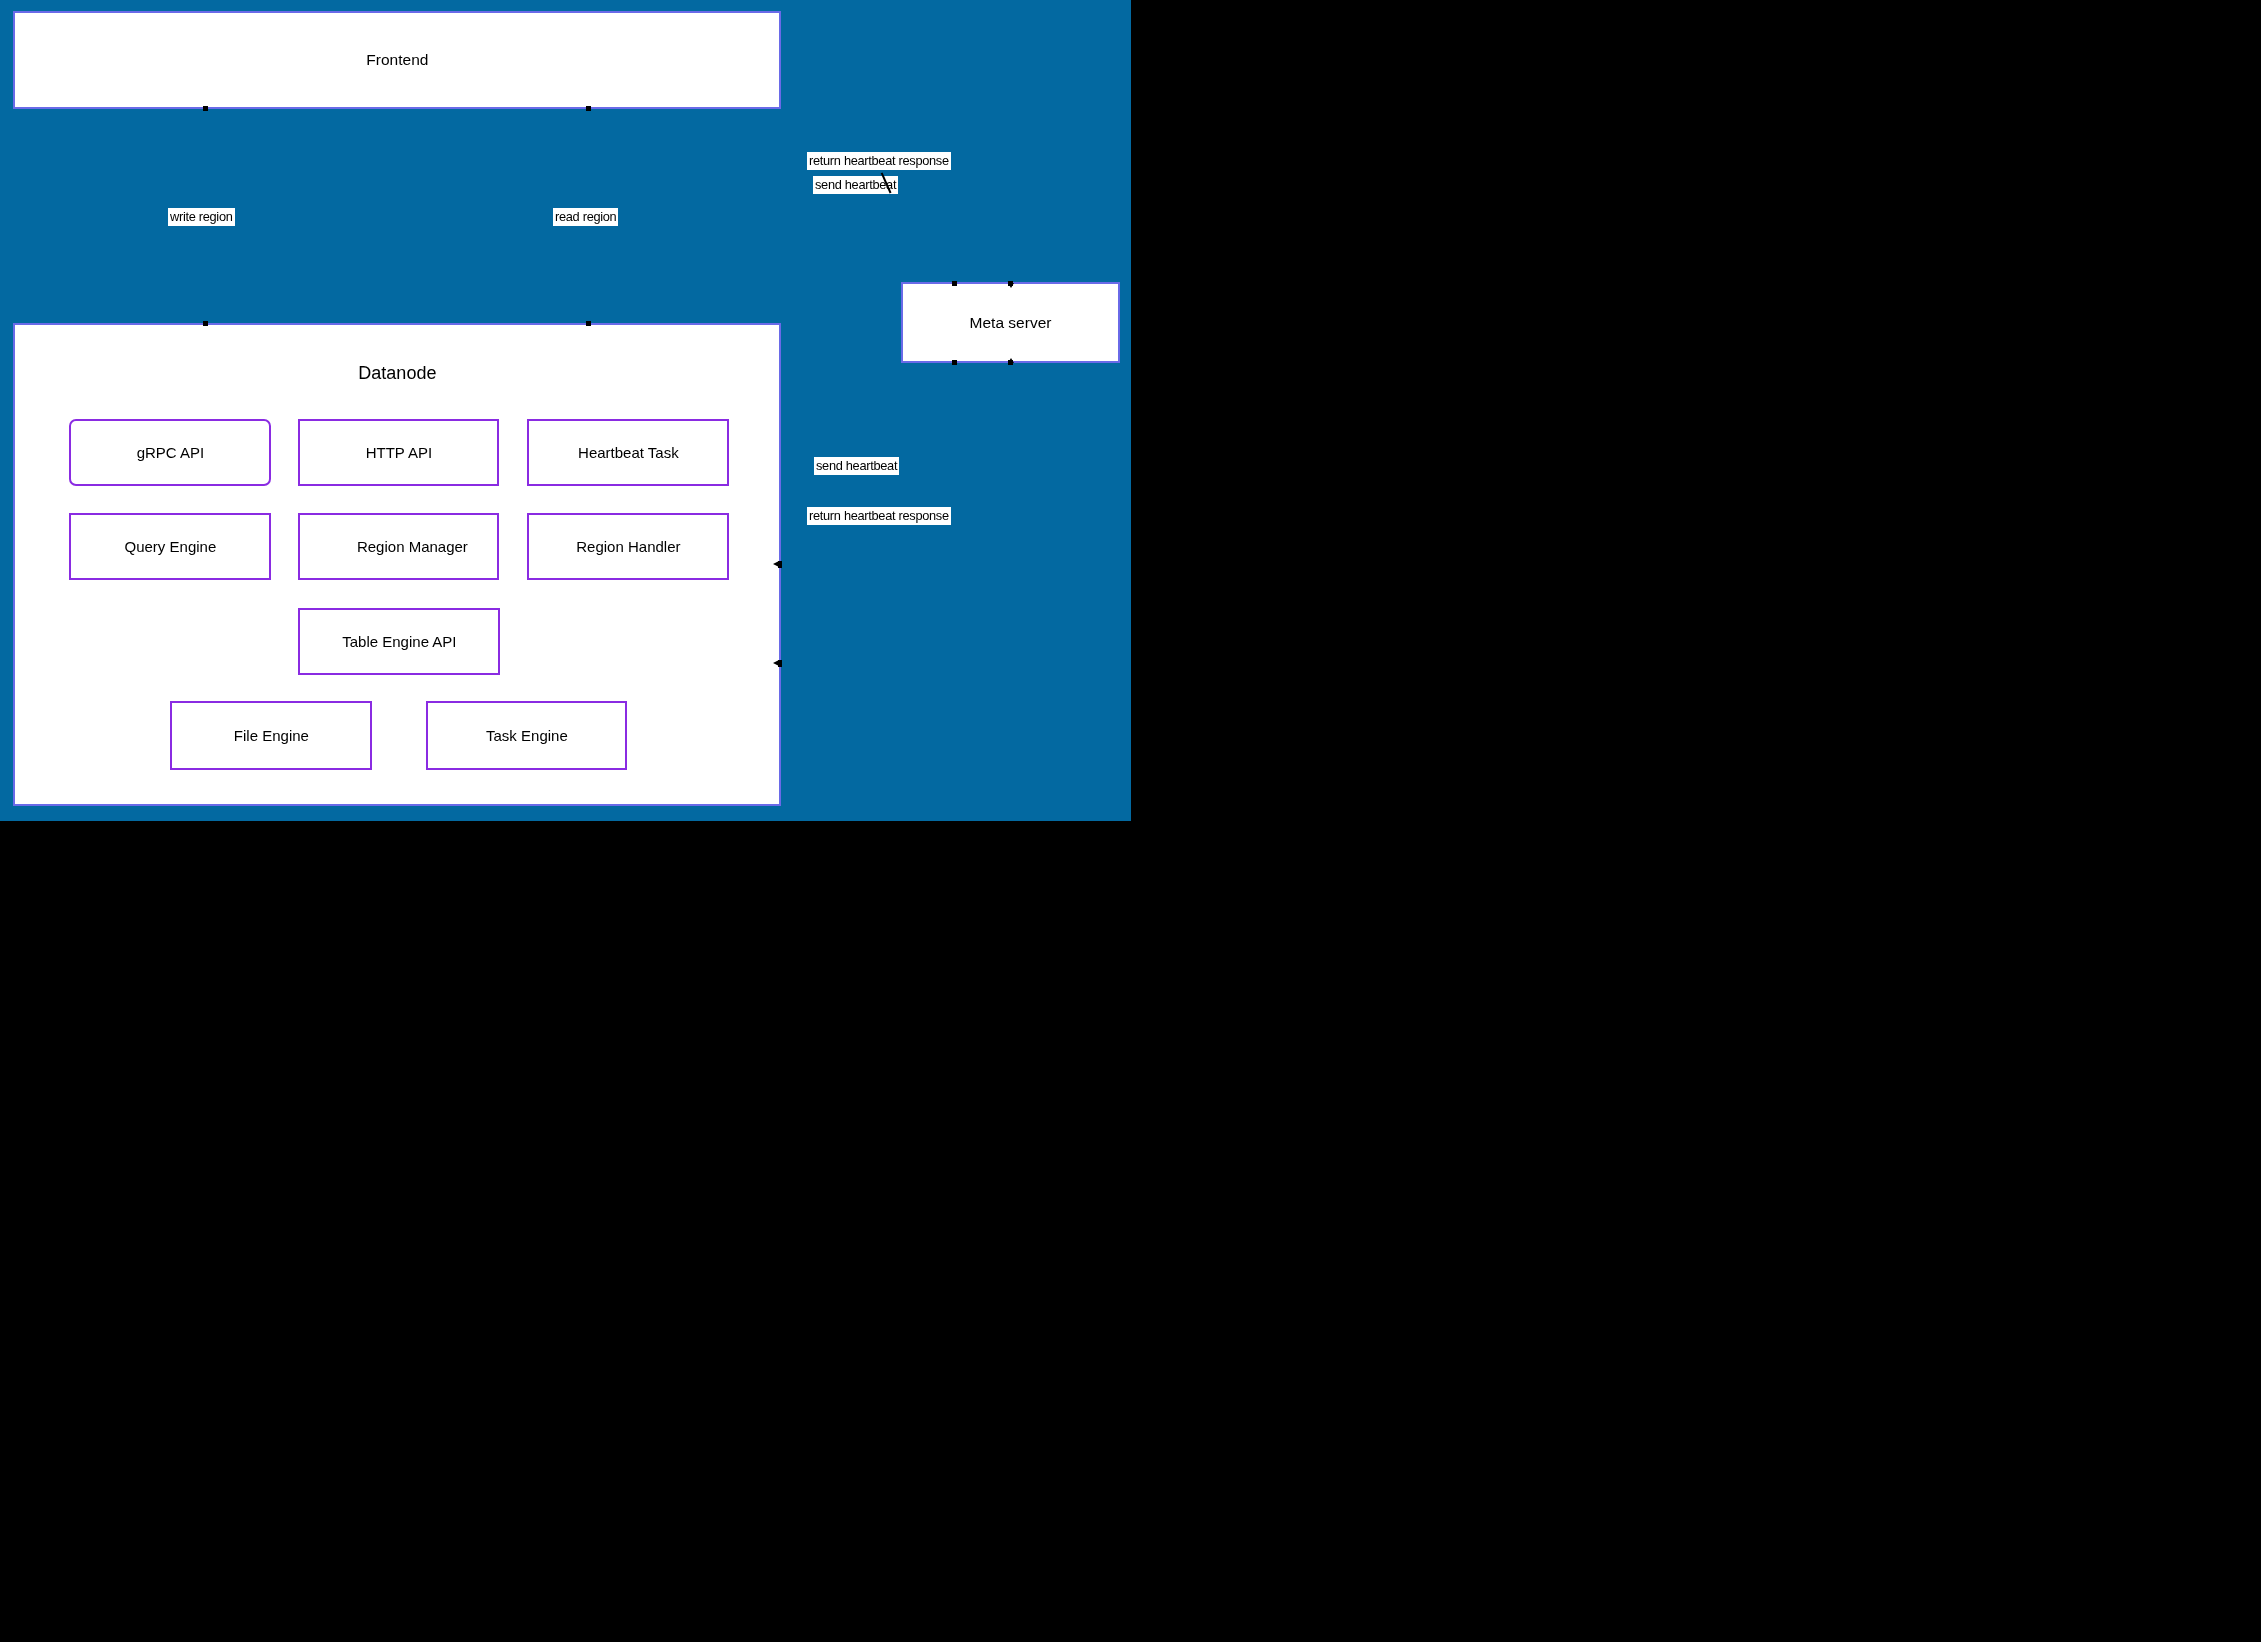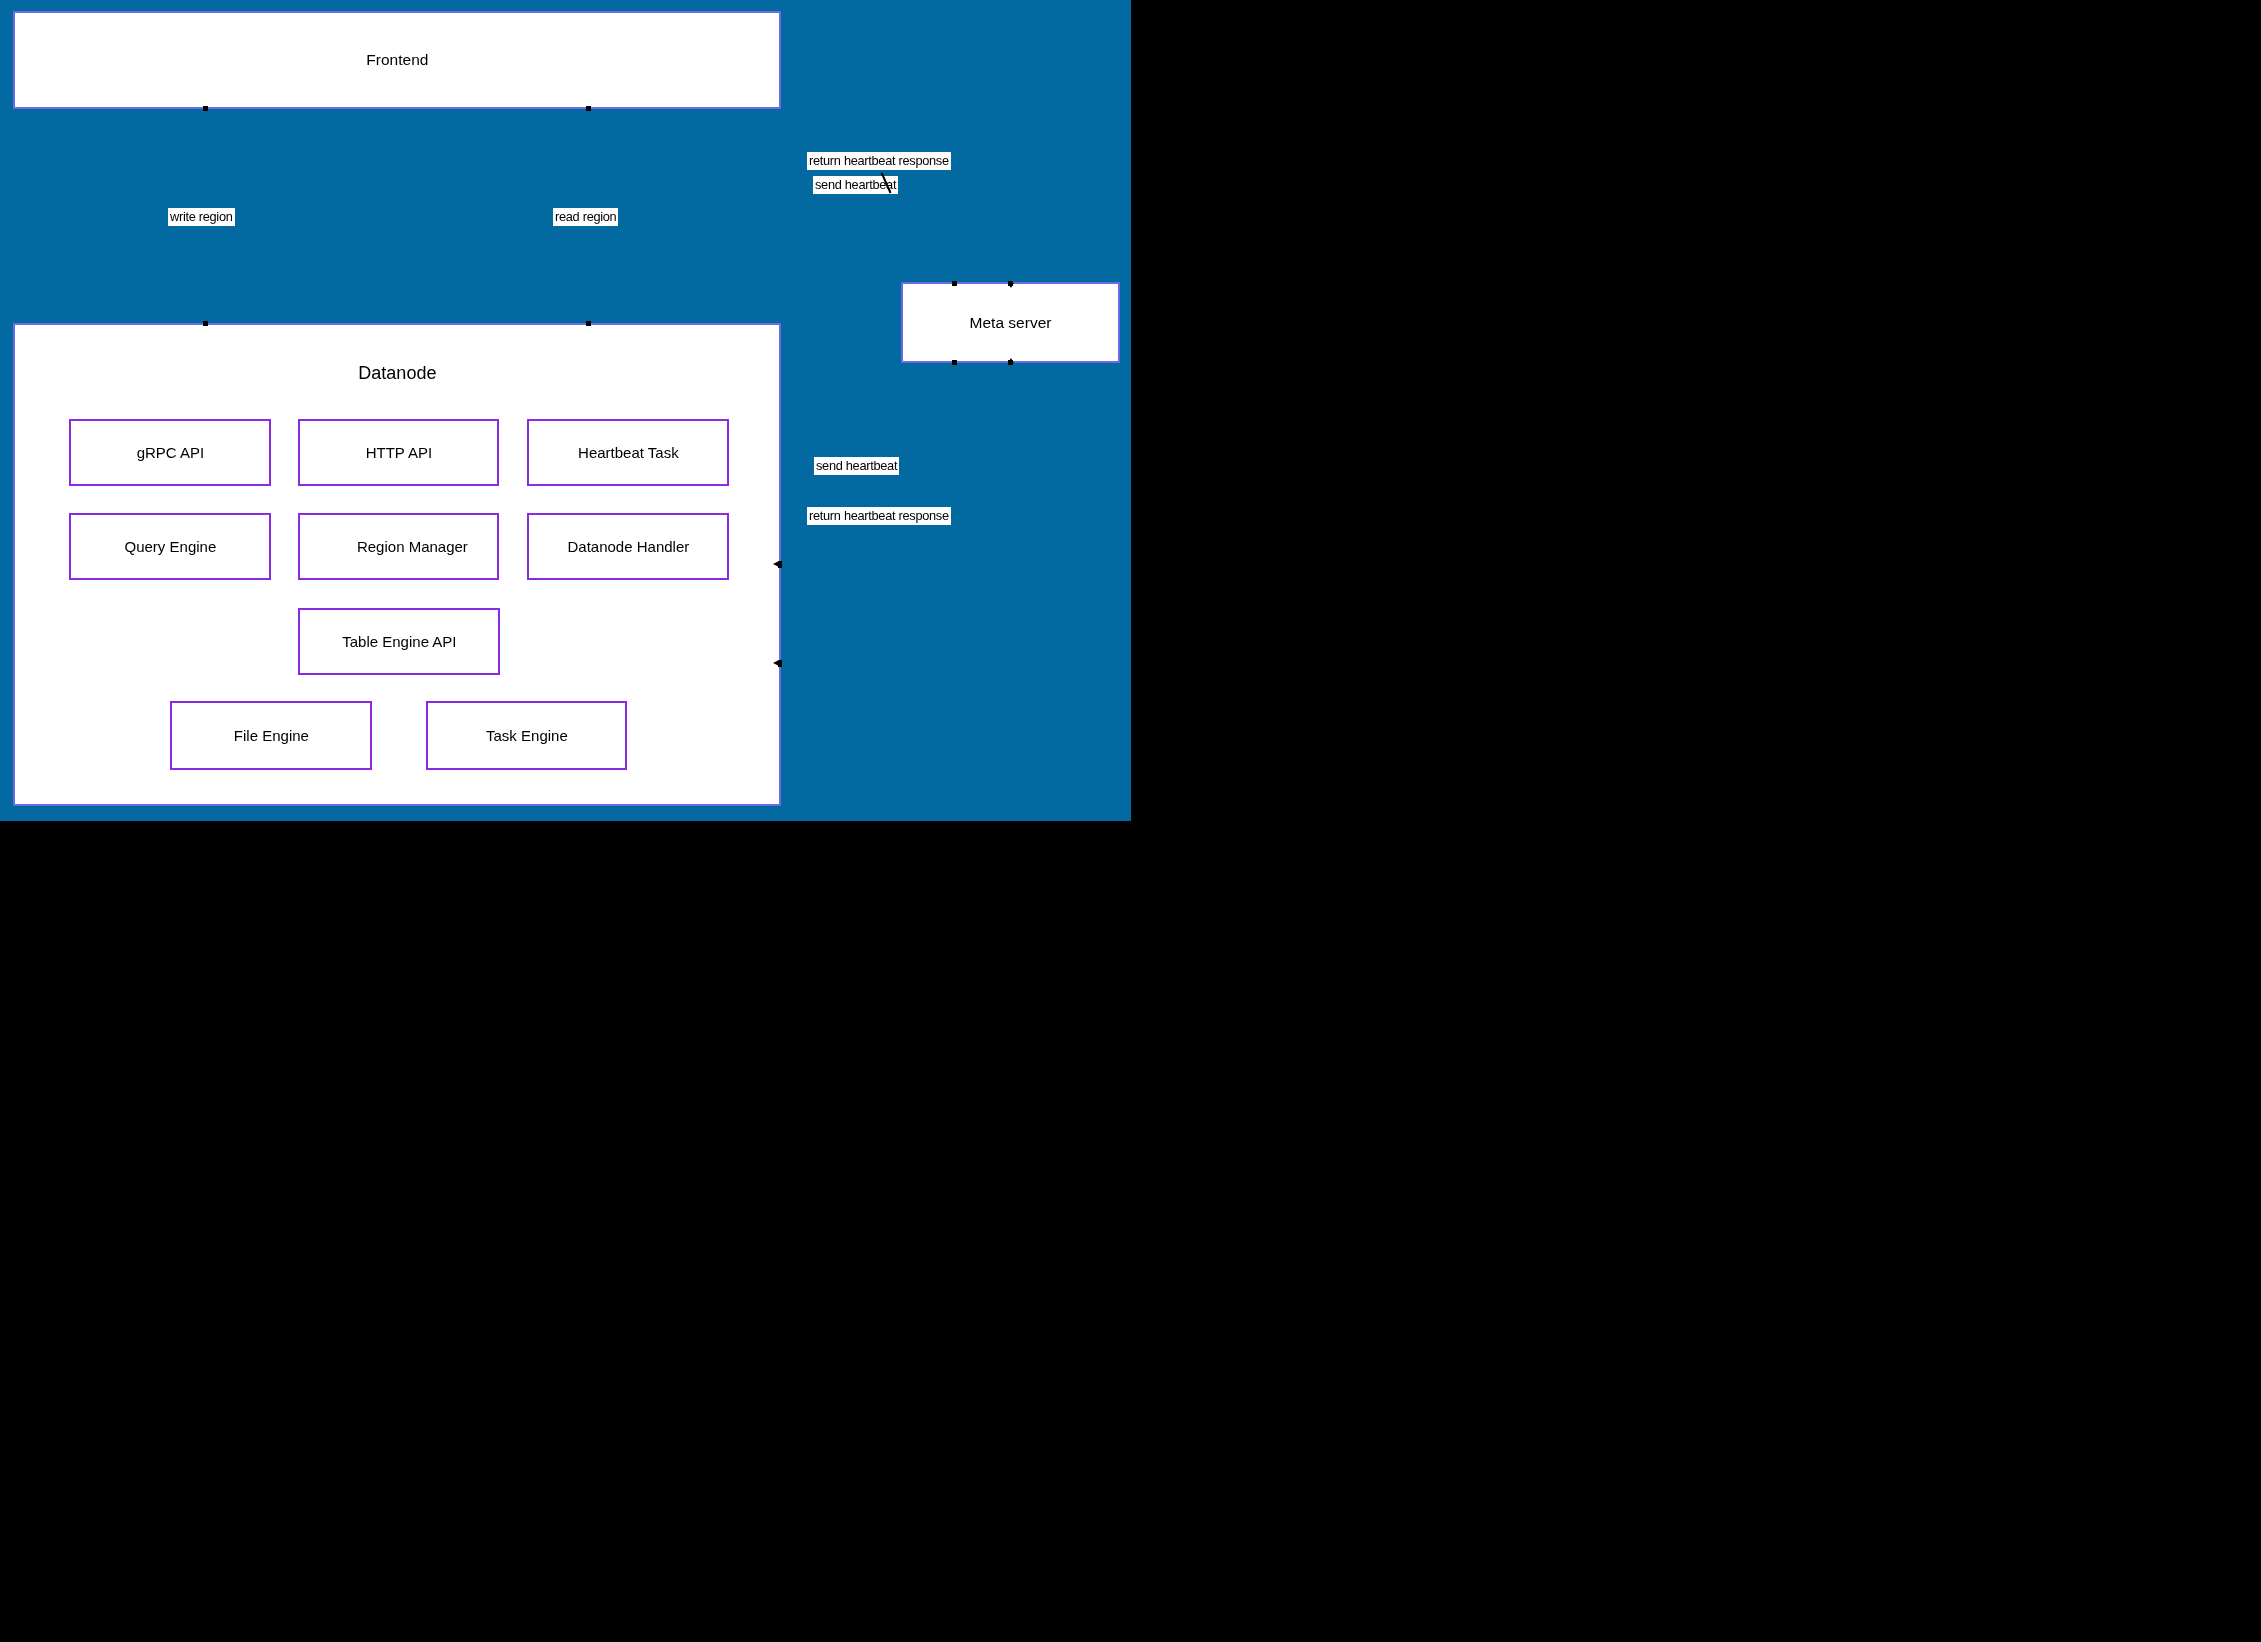--- a/index.html
+++ b/index.html
@@ -11,21 +11,21 @@
   
   .node{position:absolute;background:#fff;border:2px solid #6a6ae8;}
   .node-frontend{left:13.4px;top:11.4px;width:768px;height:98px;display:flex;align-items:center;justify-content:center;}
   .node-datanode{left:13.4px;top:323px;width:768px;height:483px;}
   .node-meta{left:901px;top:282px;width:219px;height:81px;display:flex;align-items:center;justify-content:center;}
   .outer-label{font-size:15.5px;color:#000;}
   .datanode-title{position:absolute;left:0;top:38px;width:100%;text-align:center;font-size:18px;color:#000;}
   
   .comp{position:absolute;background:#fff;border:2px solid #8a2be2;display:flex;align-items:center;justify-content:center;}
   .comp span{font-size:15px;color:#000;}
-  .c0{left:54px;top:94px;width:202px;height:67px;}
+  .c0{left:54px;top:94px;width:202px;height:67px;border-radius:7px;}
   .c1{left:283px;top:94px;width:201px;height:67px;}
   .c2{left:512px;top:94px;width:202px;height:67px;}
   .c3{left:54px;top:188px;width:202px;height:67px;}
   .c4{left:283px;top:188px;width:201px;height:67px;padding-left:27px;}
   .c5{left:512px;top:188px;width:202px;height:67px;}
   .c6{left:283px;top:283px;width:202px;height:67px;}
   .c7{left:155px;top:376px;width:202px;height:69px;}
   .c8{left:411px;top:376px;width:201px;height:69px;}
   
   .edge-label{
@@ -83,21 +83,21 @@
     <div class="comp c2">
       <span>Heartbeat Task</span>
     </div>
     <div class="comp c3">
       <span>Query Engine</span>
     </div>
     <div class="comp c4">
       <span>Region Manager</span>
     </div>
     <div class="comp c5">
-      <span>Datanode Handler</span>
+      <span>Region Handler</span>
     </div>
     <div class="comp c6">
       <span>Table Engine API</span>
     </div>
     <div class="comp c7">
       <span>File Engine</span>
     </div>
     <div class="comp c8">
       <span>Task Engine</span>
     </div>

